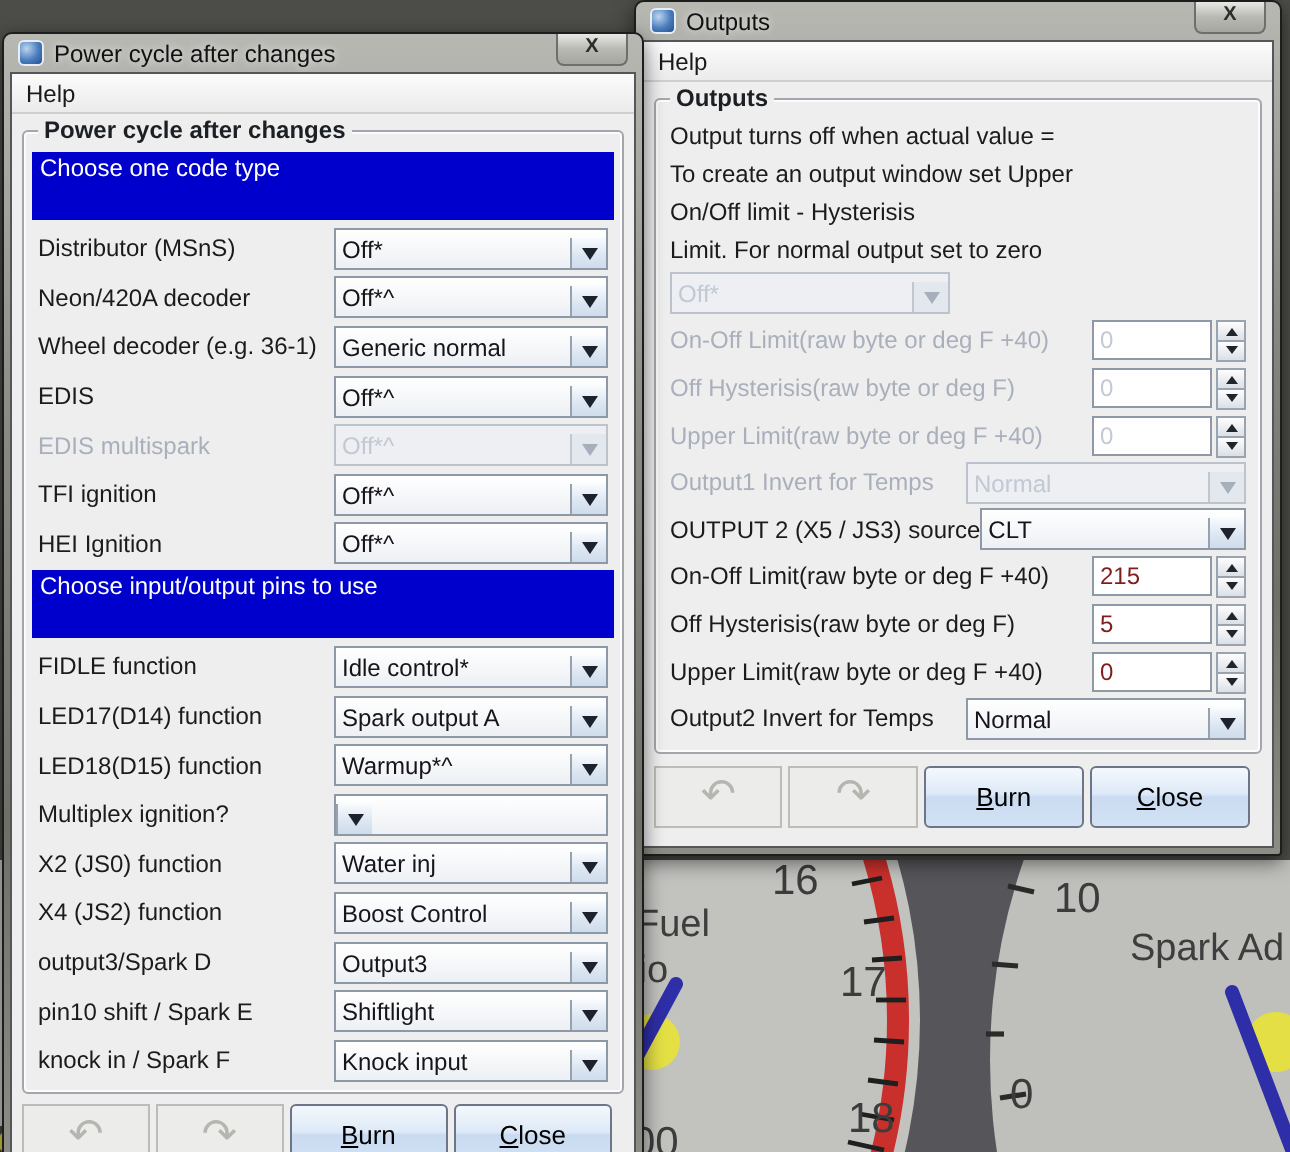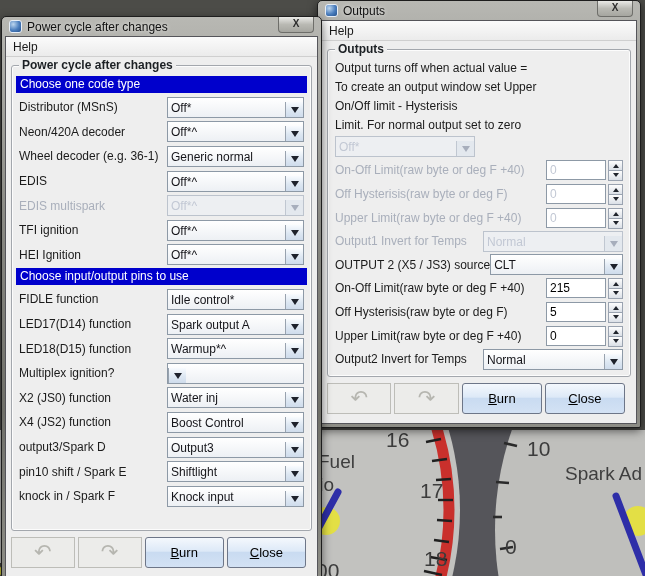--- a/index.html
+++ b/index.html
@@ -33,21 +33,21 @@
              border-bottom:1px solid #cfcfcf; display:flex; align-items:center; padding:0 7px; }
   .menu-item { font-size:12px; font-weight:normal; color:#1a1a1a; cursor:pointer; }
 
   .dialog-area { flex:1; display:flex; flex-direction:column; padding:3px 3px 2px; }
 
   .groupbox { position:relative; border:1px solid #a3a7ad; border-radius:3px; margin:5px 2px 2px;
               padding:9px 4px 3px; box-shadow:inset 0 0 0 1px rgba(255,255,255,.8); flex:1; }
   .group-title { position:absolute; top:-8px; left:7px; background:#eeeeee; padding:0 3px;
                  font-size:12px; font-weight:bold; color:#1c2024; white-space:nowrap; }
 
-  .sec-header { height:17px; margin:1px 0 2px; background:#0000cc; color:#ffffff;
+  .sec-header { height:34px; margin:1px 0 2px; background:#0000cc; color:#ffffff;
                 font-size:12px; line-height:17px; padding:0 4px; white-space:nowrap; overflow:hidden; }
 
   .row { display:flex; align-items:center; justify-content:space-between; padding:0 3px; }
   .left-rows  .row { height:24.6px; }
   .right-rows .row { height:23.6px; }
   .row-label { font-size:12px; color:#1b1b1b; white-space:nowrap; }
 
   .info-line { font-size:12px; color:#1b1b1b; height:19px; line-height:19px; padding:0 3px; white-space:nowrap; }
 
   
@@ -62,21 +62,21 @@
 
   .row.disabled .row-label { color:#a9afbb; }
   .row.disabled .combo { border-color:#bcc3cd; background:#edeff2; }
   .row.disabled .combo-value { color:#c2c8d4; }
   .row.disabled .combo-btn { background:#e3e8ee; border-left-color:#c0c7d1; }
   .row.disabled .combo-btn i { border-top-color:#a7aebc; }
 
   
   .spin { display:flex; align-items:center; }
   .spin-field { width:60px; height:20px; border:1px solid #8d99a6; background:#ffffff;
-                font-size:12px; color:#000000; padding:2px 3px; }
+                font-size:12px; color:#7f1d1d; padding:2px 3px; }
   .row.spinner.disabled .spin-field { color:#c2c8d4; }
   .spin-btns { display:flex; flex-direction:column; width:15px; height:20px; margin-left:2px; }
   .spin-btn { flex:1; border:1px solid #9aa3b0; background:linear-gradient(#fdfdfd,#dbe0e7);
               display:flex; align-items:center; justify-content:center; cursor:pointer; }
   .spin-btn + .spin-btn { border-top:none; }
   .spin-btn i.up   { width:0; height:0; border:3px solid transparent; border-bottom:4px solid #20242c; margin-bottom:2px; }
   .spin-btn i.down { width:0; height:0; border:3px solid transparent; border-top:4px solid #20242c; margin-top:2px; }
 
   
   .btnbar { flex:0 0 auto; height:42px; display:flex; align-items:center; justify-content:flex-end;

